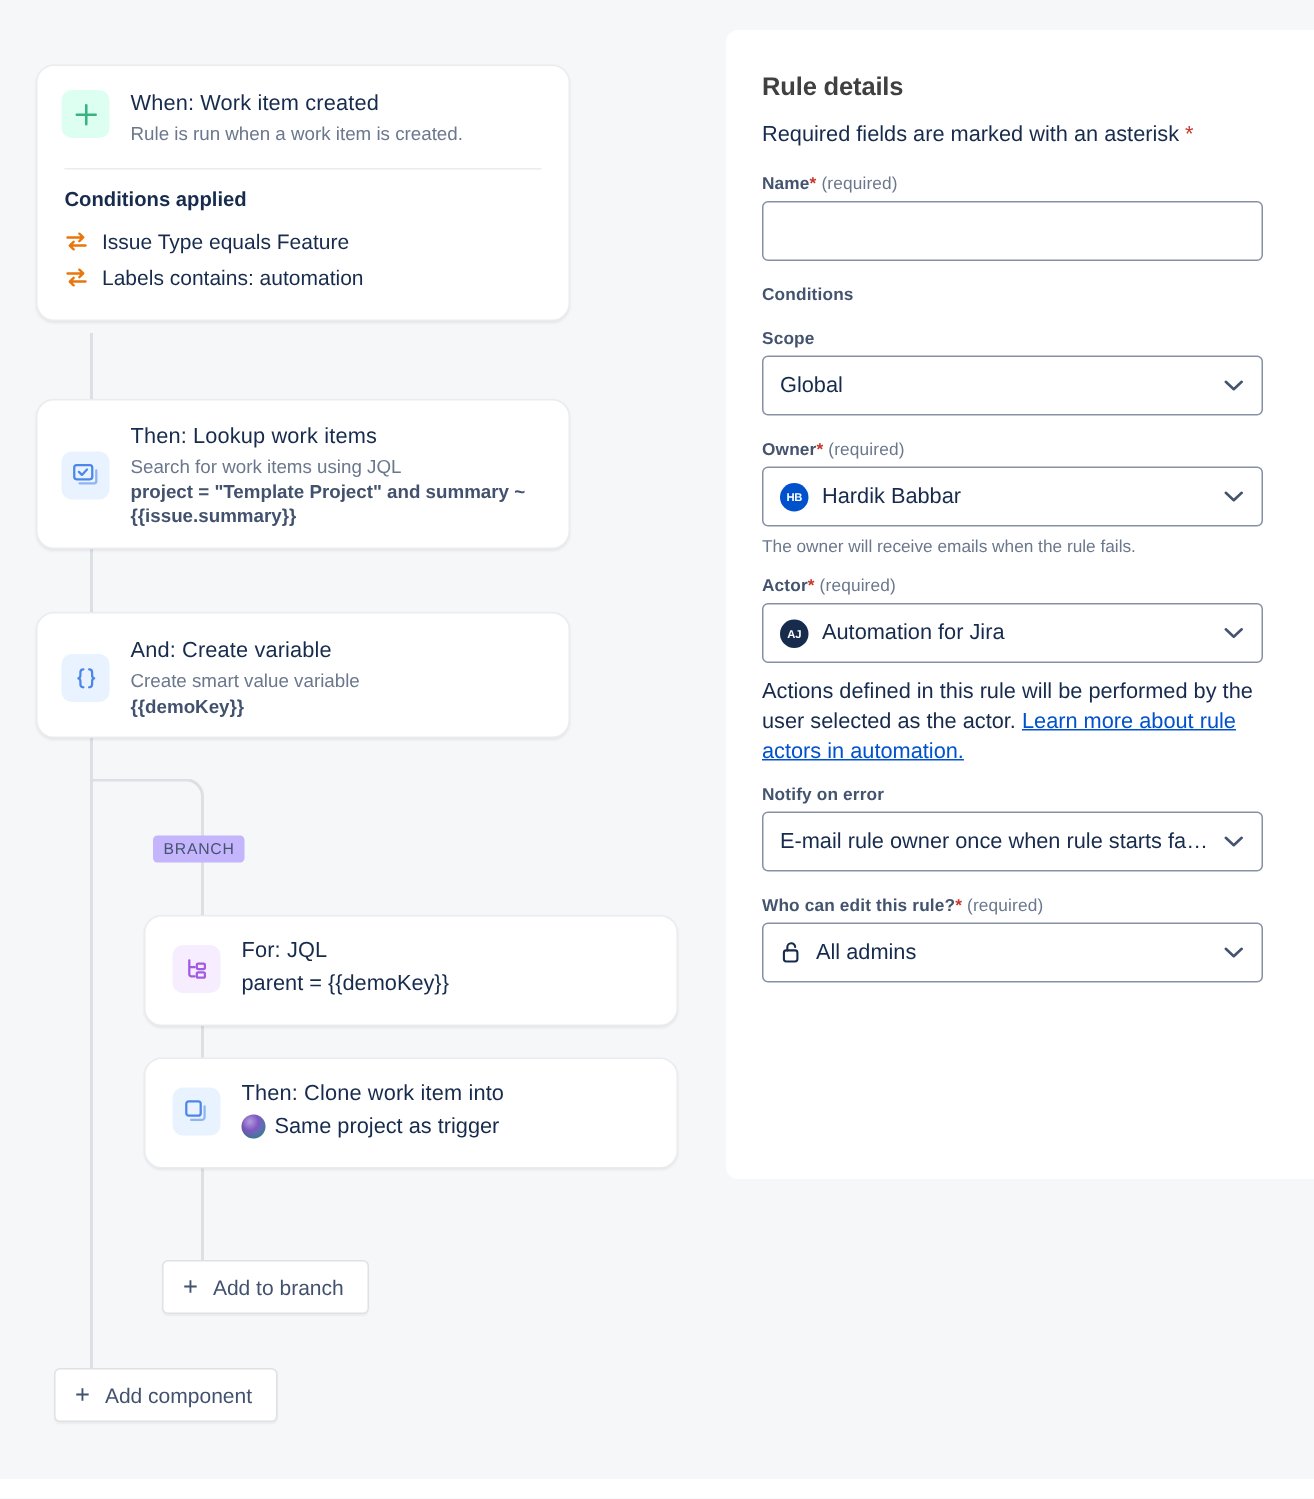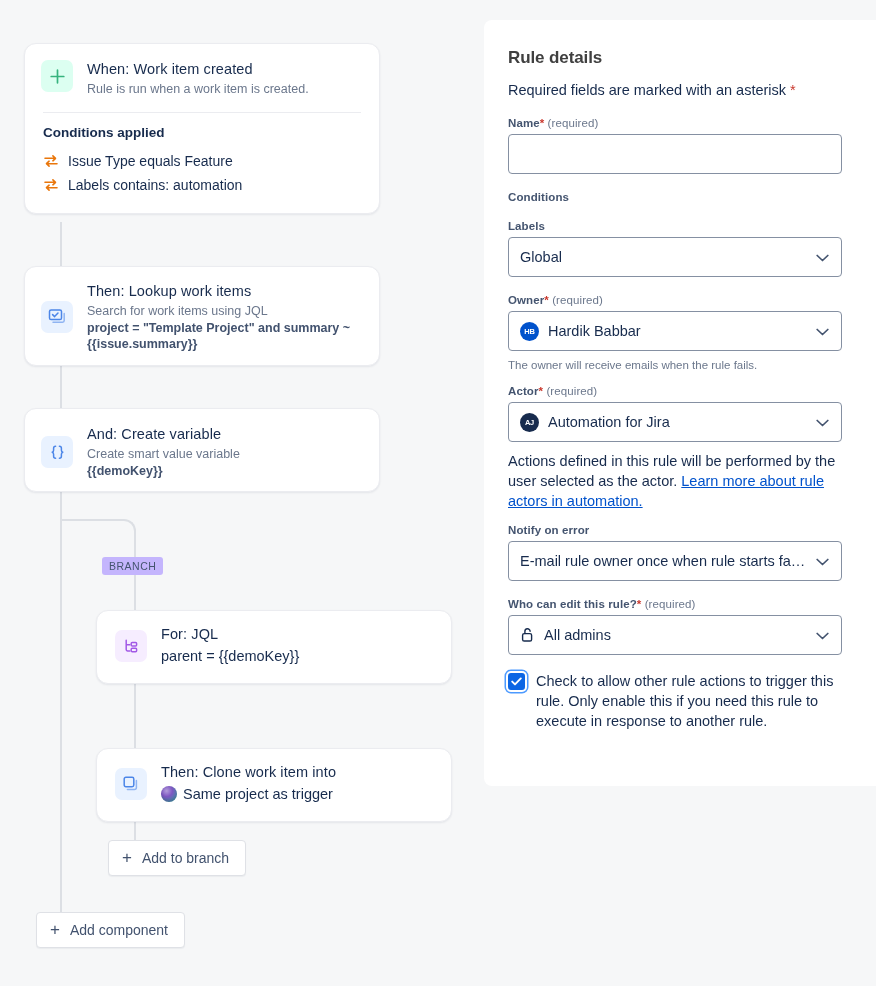--- a/index.html
+++ b/index.html
@@ -273,21 +273,21 @@
             <rect x="9.2" y="11.2" width="5.4" height="3.6" rx="1" fill="none" stroke="#a259e6" stroke-width="1.5"></rect>
           </svg>
         </div>
         <div>
           <div class="card-title">For: JQL</div>
           <div class="card-line2">parent = {{demoKey}}</div>
         </div>
       </div>
     </div>
 
-    <div class="card" style="left:96px;top:748px;width:356px;height:74px;">
+    <div class="card" style="left:96px;top:705px;width:356px;height:74px;">
       <div class="card-head" style="padding:14px 18px;align-items:center;">
         <div class="ico ico-blue">
           <svg width="18" height="18" viewBox="0 0 18 18" aria-hidden="true">
             <rect x="2.2" y="2.2" width="9.6" height="9.6" rx="1.7" fill="none" stroke="#4c86e8" stroke-width="1.5"></rect>
             <path d="M5.4 14.6h7a2 2 0 002-2v-7" fill="none" stroke="#8fb4f2" stroke-width="1.5" stroke-linecap="round"></path>
           </svg>
         </div>
         <div>
           <div class="card-title">Then: Clone work item into</div>
           <div class="card-line2">
@@ -325,21 +325,21 @@
           <span class="req-note">(required)</span>
         </div>
         <input class="input" type="text" value="" style="">
       </div>
 
       <div class="field">
         <div class="flabel">Conditions</div>
       </div>
 
       <div class="field">
-        <div class="flabel">Labels</div>
+        <div class="flabel">Scope</div>
         <div class="selectbox">
           <span class="sel-text">Global</span>
           <span class="chev">
             <svg width="13" height="8" viewBox="0 0 13 8" aria-hidden="true">
                 <path d="M1.2 1.5L6.5 6.5l5.3-5" fill="none" stroke="#44546f" stroke-width="1.7" stroke-linecap="round" stroke-linejoin="round"></path>
               </svg>
           </span>
         </div>
       </div>
 
@@ -406,26 +406,18 @@
           </span>
           <span class="sel-text">All admins</span>
           <span class="chev">
             <svg width="13" height="8" viewBox="0 0 13 8" aria-hidden="true">
                 <path d="M1.2 1.5L6.5 6.5l5.3-5" fill="none" stroke="#44546f" stroke-width="1.7" stroke-linecap="round" stroke-linejoin="round"></path>
               </svg>
           </span>
         </div>
       </div>
 
-      <div class="check-row">
-        <span class="checkbox">
-          <svg width="11" height="9" viewBox="0 0 11 9" aria-hidden="true">
-            <path d="M1.2 4.6l2.8 2.8L9.8 1.4" fill="none" stroke="#ffffff" stroke-width="1.9" stroke-linecap="round" stroke-linejoin="round"></path>
-          </svg>
-        </span>
-        <span class="check-label">Check to allow other rule actions to trigger this rule. Only enable this if you need this rule to execute in response to another rule.</span>
-      </div>
 
     </div>
   </div>
 
   <div class="bottom-strip"></div>
 </div>
 
 </body></html>

